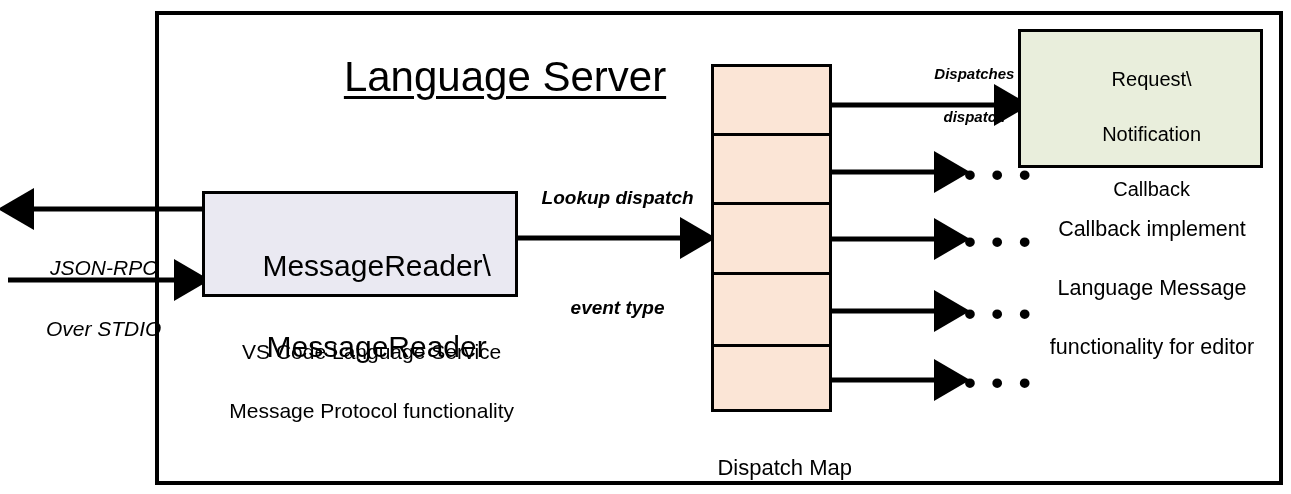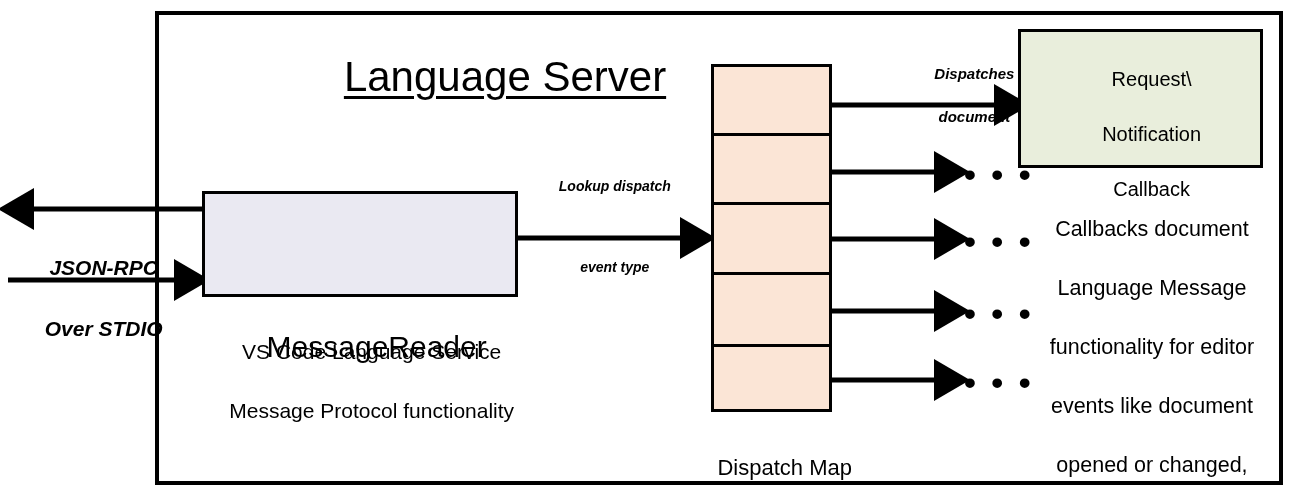--- a/index.html
+++ b/index.html
@@ -80,30 +80,30 @@
     line-height: 1.42;
   }
 
   
   #jsonrpc-label {
     left: 12px;
     top: 223px;
     width: 160px;
     font-size: 21px;
     font-style: italic;
-    font-weight: bold;
+    font-weight: normal;
     line-height: 1.45;
   }
 
   
   #lookup-label {
     left: 512px;
     top: 156px;
     width: 190px;
-    font-size: 14px;
+    font-size: 19px;
     font-style: italic;
     font-weight: bold;
     line-height: 1.45;
   }
 
   
   #dispatch-label {
     left: 876px;
     top: 42px;
     width: 180px;
@@ -234,42 +234,42 @@
       <circle cx="787" cy="380" r="13" fill="#000"></circle>
     </g>
   </svg>
 
   <div id="server-frame"></div>
 
   <div class="txt" id="server-title">Language Server</div>
 
   <div id="reader-box"></div>
   <div class="txt" id="reader-box-label">
-    <br>
+    <span>MessageReader\</span><br>
     <span>MessageReader</span>
   </div>
   <div class="txt" id="reader-caption">
     <span>VS Code Language Service</span><br>
     <span>Message Protocol functionality</span>
   </div>
 
   <div class="txt" id="jsonrpc-label">
     <span>JSON-RPC</span><br>
     <span>Over STDIO</span>
   </div>
 
   <div class="txt" id="lookup-label">
     <span>Lookup dispatch</span><br>
     <br>
     <span>event type</span>
   </div>
 
   <div class="txt" id="dispatch-label">
     <span>Dispatches</span><br>
-    <span>document</span>
+    <span>dispatch</span>
   </div>
 
   <div id="dispatch-map">
     <div class="map-cell" style="top:0px;height:72px;"></div>
     <div class="map-cell" style="top:69px;height:72px;"></div>
     <div class="map-cell" style="top:138px;height:73px;"></div>
     <div class="map-cell" style="top:208px;height:75px;"></div>
     <div class="map-cell" style="top:280px;height:68px;"></div>
   </div>
 
@@ -284,22 +284,22 @@
   <div class="ellipsis" style="left:964px; top:365px;">• • •</div>
 
   <div id="callback-box"></div>
   <div class="txt" id="callback-box-label">
     <span>Request\</span><br>
     <span>Notification</span><br>
     <span>Callback</span>
   </div>
 
   <div class="txt" id="callback-caption">
-    <span>Callbacks document</span><br>
+    <span>Callback implement</span><br>
     <span>Language Message</span><br>
     <span>functionality for editor</span><br>
-    <span>events like document</span><br>
-    <span>opened or changed,</span><br>
+    <br>
+    <br>
     <br>
     
   </div>
 
 </div>
 
 </body></html>

